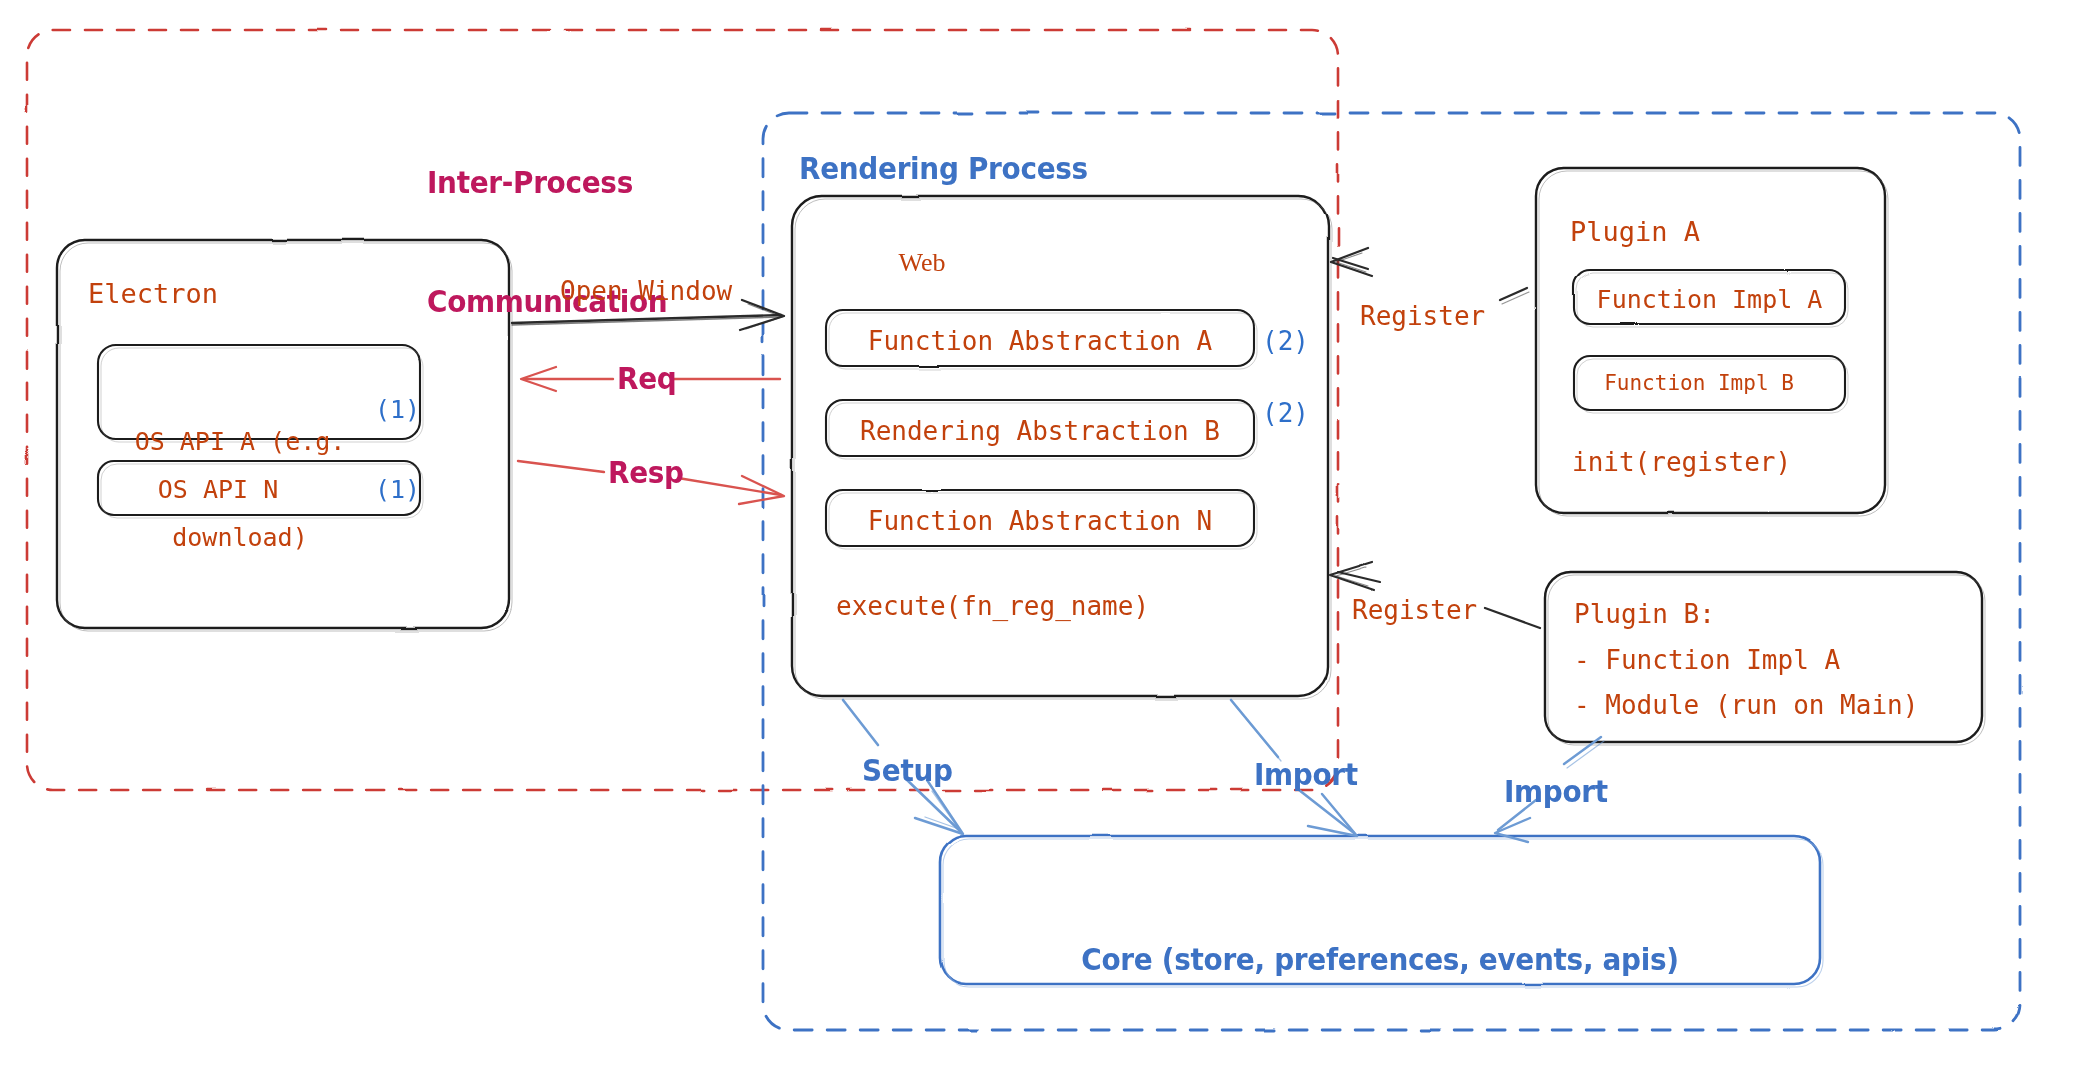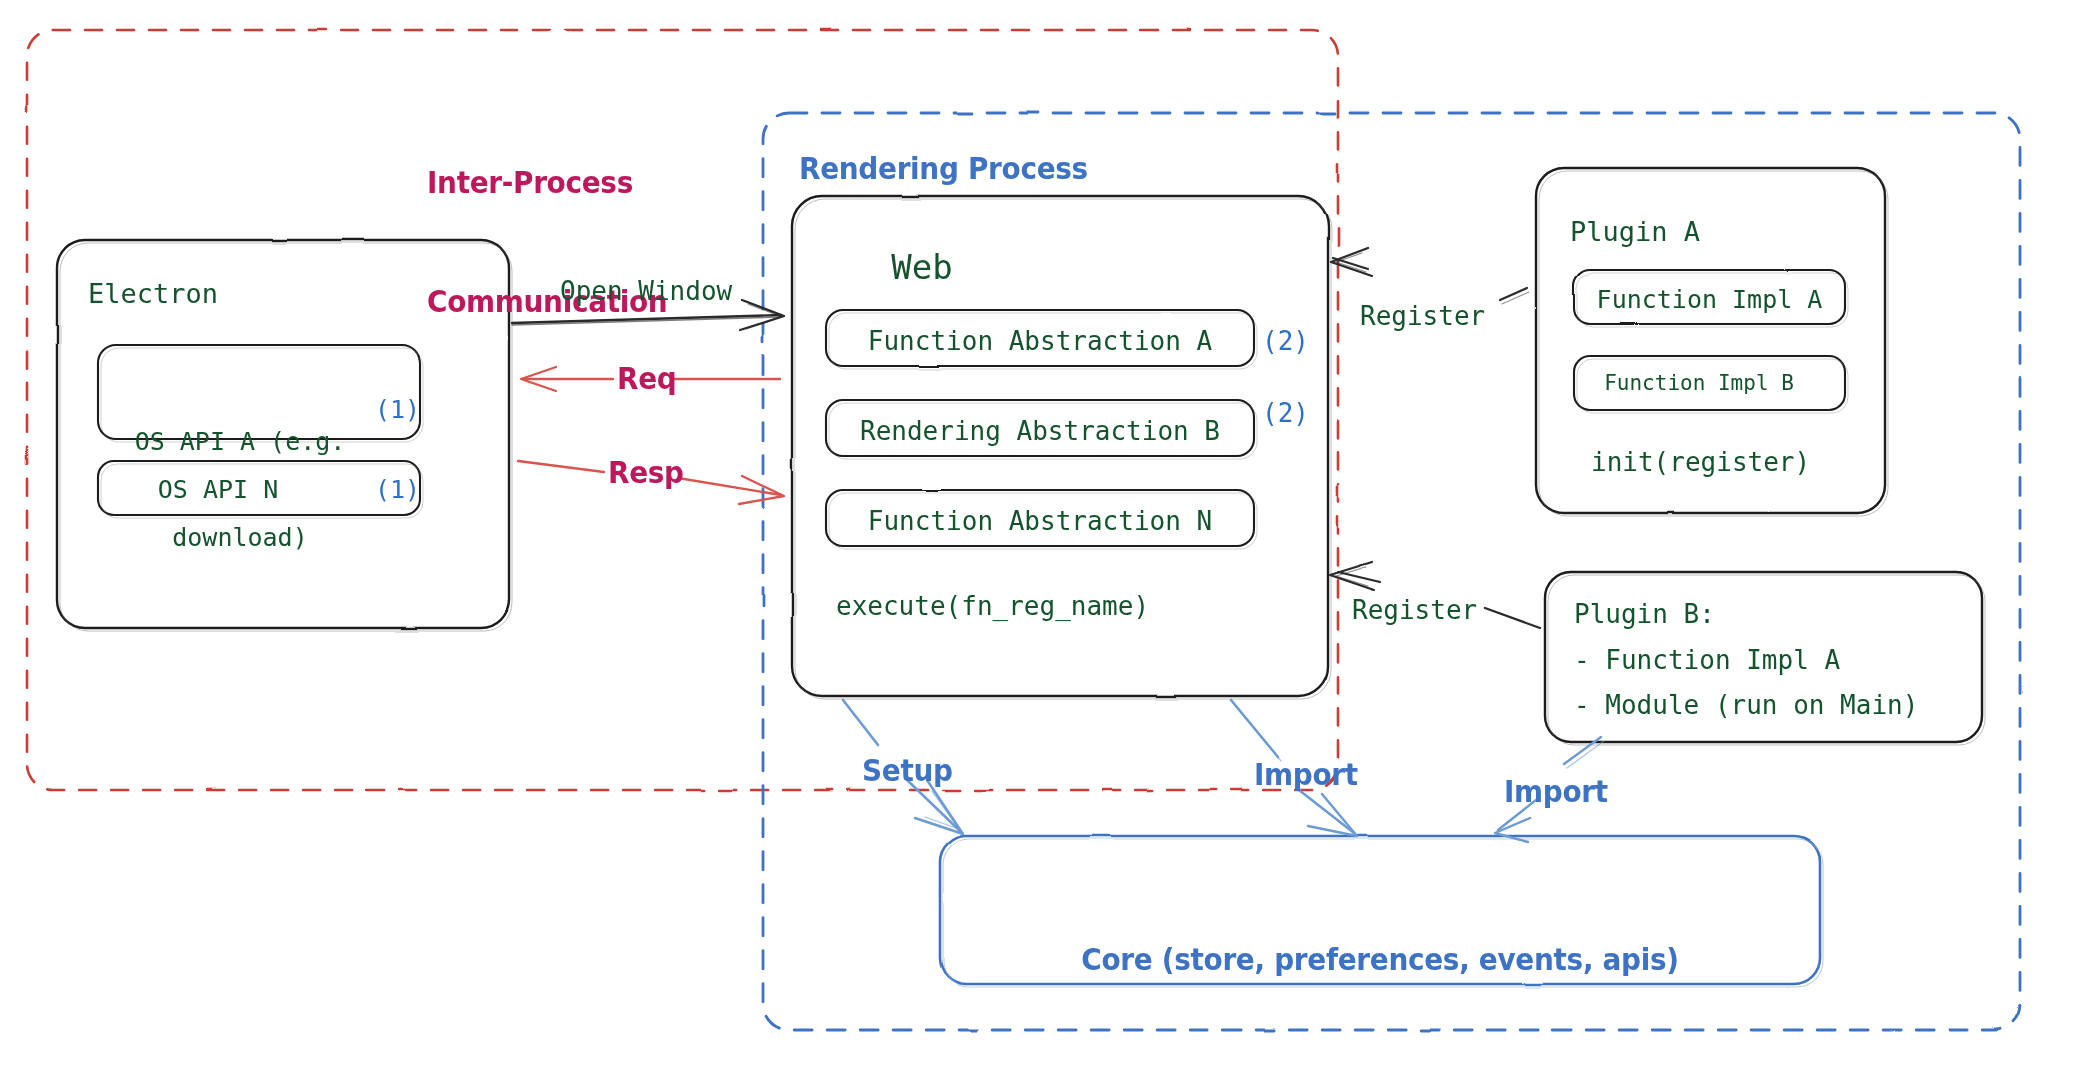--- a/index.html
+++ b/index.html
@@ -23,21 +23,21 @@
     height: 1066px;
     overflow: visible;
   }
   .lbl {
     position: absolute;
     white-space: pre;
     line-height: 1.28;
   }
   .mono {
     font-family: "DejaVu Sans Mono", monospace;
-    color: #14532d;
+    color: #c2410c;
   }
   .cond {
     font-family: "DejaVu Sans Condensed", "Liberation Sans Narrow", "DejaVu Sans", sans-serif;
     font-weight: bold;
     color: #3d72c4;
     letter-spacing: -0.3px;
   }
   .redcond {
     font-family: "DejaVu Sans Condensed", "Liberation Sans Narrow", "DejaVu Sans", sans-serif;
     font-weight: bold;
@@ -205,39 +205,39 @@
 
   <div class="lbl mono ctr" style="left:118px; top:474px; width:200px; font-size:25px;">OS API N</div>
   <div class="lbl mono blue" style="left:375px; top:474px; font-size:25px;">(1)</div>
 
   <div class="lbl mono" style="left:560px; top:275px; font-size:26px;">Open Window</div>
 
   <div class="lbl redcond" style="left:617px; top:359px; font-size:31px;">Req</div>
 
   <div class="lbl redcond" style="left:608px; top:453px; font-size:31px;">Resp</div>
 
-  <div class="lbl mono ctr" style="left:792px; top:246px; width:260px; font-size:34px;">Web</div>
+  <div class="lbl mono ctr" style="left:792px; top:246px; width:260px; font-size:26px;font-family:Liberation Serif, serif;">Web</div>
 
   <div class="lbl mono ctr" style="left:826px; top:325px; width:428px; font-size:26px;">Function Abstraction A</div>
   <div class="lbl mono blue" style="left:1262px; top:325px; font-size:26px;">(2)</div>
 
   <div class="lbl mono ctr" style="left:826px; top:415px; width:428px; font-size:26px;">Rendering Abstraction B</div>
   <div class="lbl mono blue" style="left:1262px; top:397px; font-size:26px;">(2)</div>
 
   <div class="lbl mono ctr" style="left:826px; top:505px; width:428px; font-size:26px;">Function Abstraction N</div>
 
   <div class="lbl mono" style="left:836px; top:590px; font-size:26px;">execute(fn_reg_name)</div>
 
   <div class="lbl mono" style="left:1360px; top:300px; font-size:26px;">Register</div>
   <div class="lbl mono" style="left:1352px; top:594px; font-size:26px;">Register</div>
 
   <div class="lbl mono" style="left:1570px; top:215px; font-size:27px;">Plugin A</div>
   <div class="lbl mono ctr" style="left:1574px; top:284px; width:271px; font-size:25px;">Function Impl A</div>
   <div class="lbl mono ctr" style="left:1574px; top:370px; width:250px; font-size:21px;">Function Impl B</div>
-  <div class="lbl mono" style="left:1572px; top:446px; font-size:26px;margin-left:19px;">init(register)</div>
+  <div class="lbl mono" style="left:1572px; top:446px; font-size:26px;">init(register)</div>
 
   <div class="lbl mono" style="left:1574px; top:598px; font-size:26px;">Plugin B:</div>
   <div class="lbl mono" style="left:1574px; top:644px; font-size:26px;">- Function Impl A</div>
   <div class="lbl mono" style="left:1574px; top:689px; font-size:26px;text-align:center;">- Module (run on Main)</div>
 
   <div class="lbl cond" style="left:862px; top:751px; font-size:31px;">Setup</div>
   <div class="lbl cond" style="left:1254px; top:755px; font-size:31px;">Import</div>
   <div class="lbl cond" style="left:1504px; top:772px; font-size:31px;">Import</div>
 
   <div class="lbl cond ctr" style="left:940px; top:852px; width:880px; font-size:31px; line-height:1.38;">

